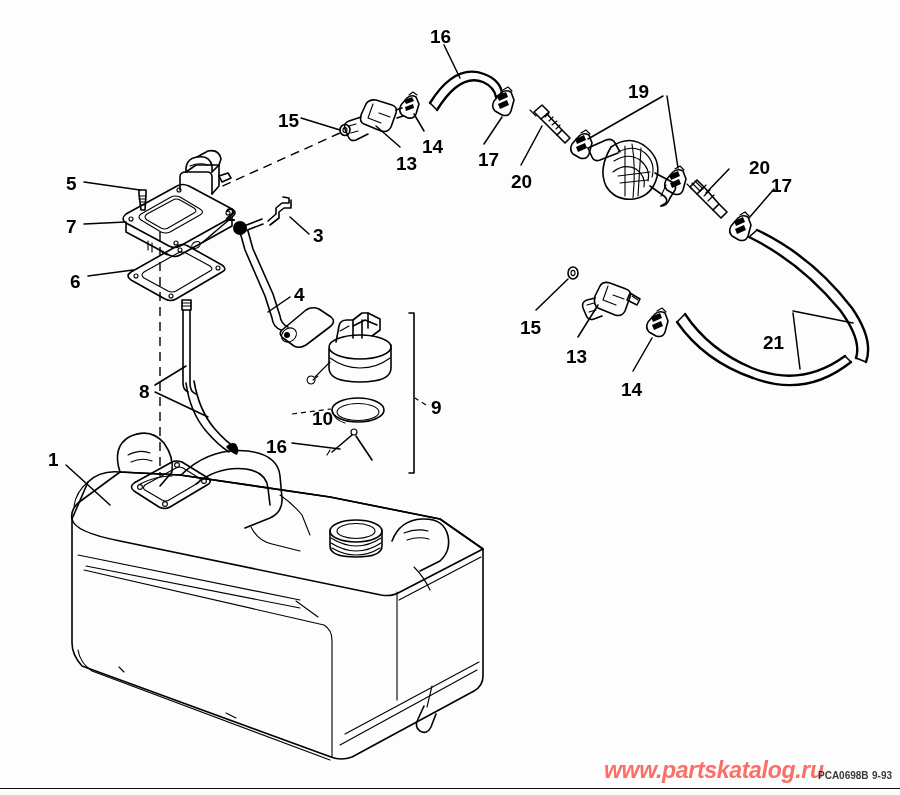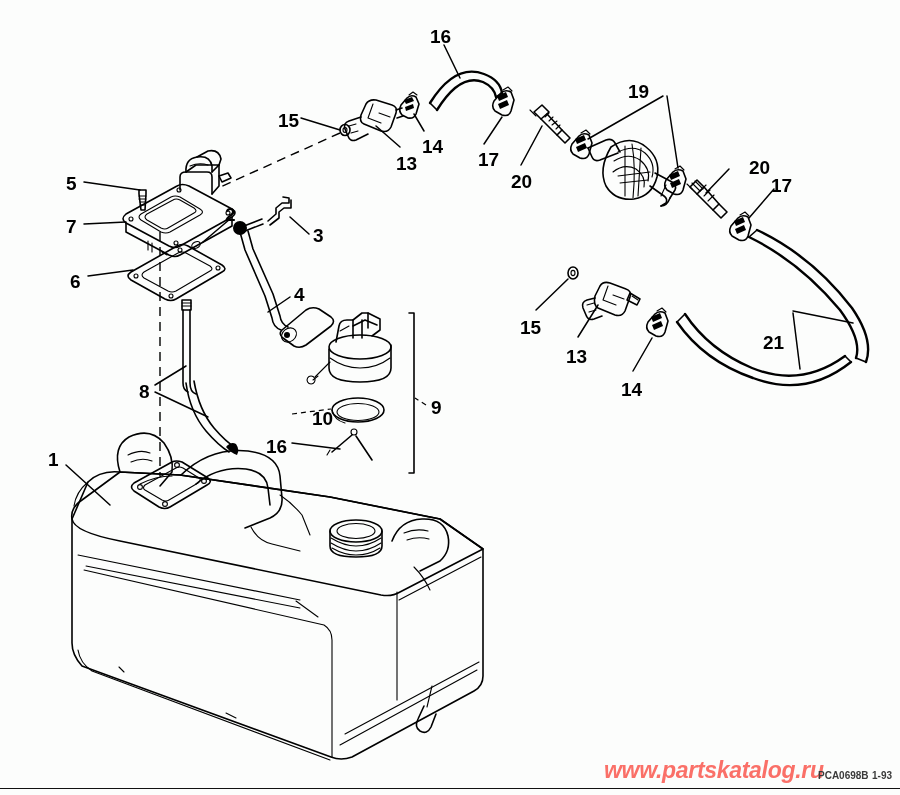--- a/index.html
+++ b/index.html
@@ -484,16 +484,16 @@
   <div class="callout" style="left:628px; top:82px;">19</div>
   <div class="callout" style="left:749px; top:158px;">20</div>
   <div class="callout" style="left:771px; top:176px;">17</div>
   <div class="callout" style="left:763px; top:309px;margin-top:24px;">21</div>
   <div class="callout" style="left:520px; top:318px;">15</div>
   <div class="callout" style="left:566px; top:347px;">13</div>
   <div class="callout" style="left:621px; top:380px;">14</div>
 
   <div id="watermark">www.partskatalog.ru</div>
   <div id="diagram-code">PCA0698B</div>
-  <div id="diagram-date">1-93</div>
+  <div id="diagram-date">9-93</div>
   <div id="footer-rule"></div>
 
 </div>
 
 </body></html>

